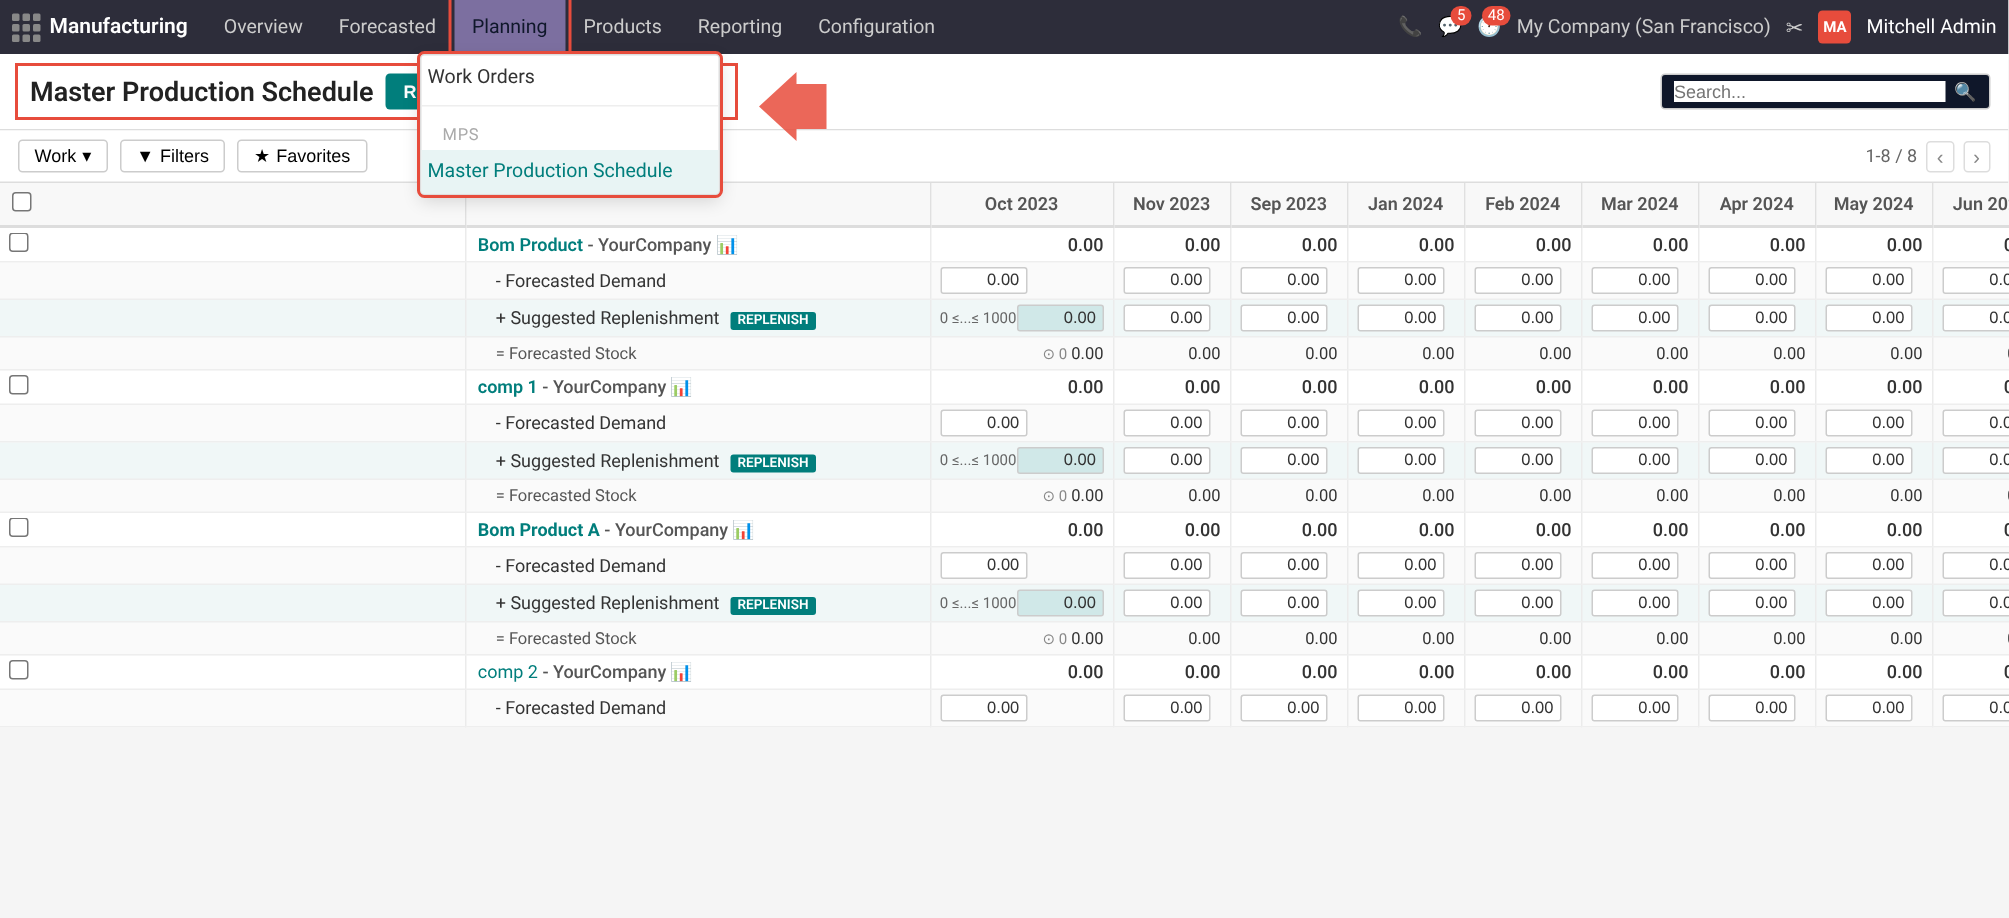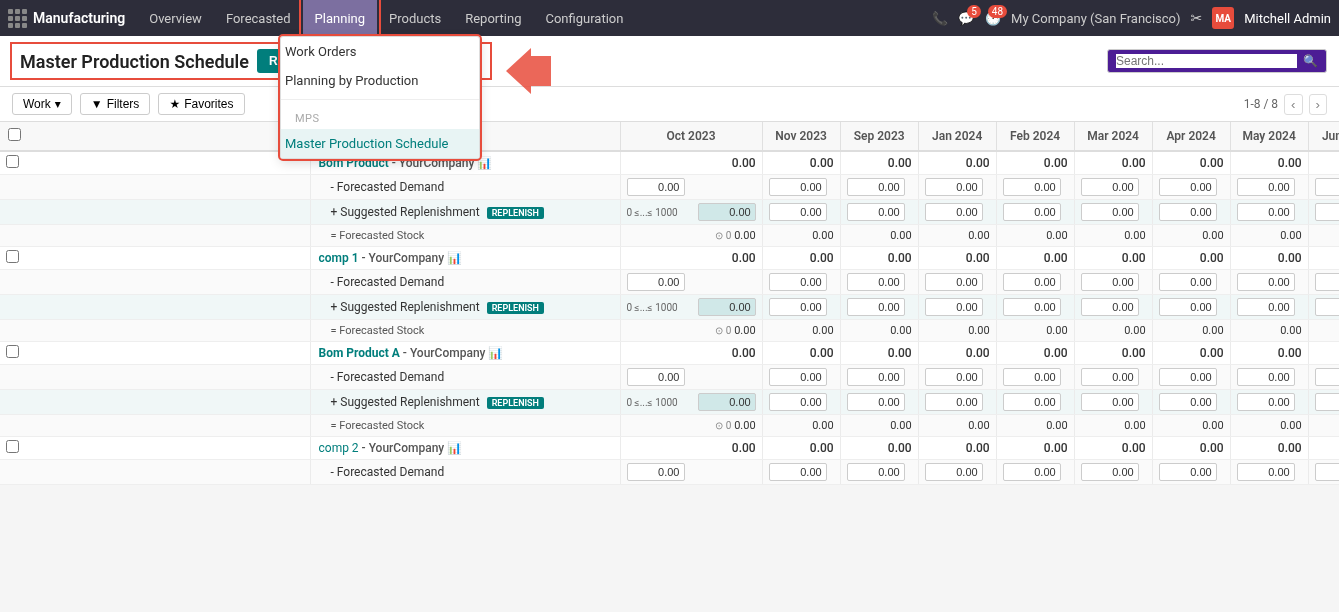--- a/index.html
+++ b/index.html
@@ -20,21 +20,21 @@
       display: flex; align-items: center; gap: 6px; margin-right: 8px;
     }
     .topbar-logo .grid-icon { display: grid; grid-template-columns: repeat(3,5px); gap: 2px; }
     .topbar-logo .grid-dot { width: 5px; height: 5px; background: #888; border-radius: 1px; }
     .topbar-logo .app-name { font-size: 14px; font-weight: 600; color: #fff; }
     .topbar-nav { display: flex; align-items: center; gap: 0; }
     .topbar-nav .nav-item {
       padding: 0 12px; height: 36px; display: flex; align-items: center;
       color: #ccc; cursor: pointer; font-size: 13px; border-radius: 0;
     }
-    .topbar-nav .nav-item.active { background: #7c6fa0; color: #ffffff; }
+    .topbar-nav .nav-item.active { background: #7c6fa0; color: #0f172a; }
     .topbar-right {
       margin-left: auto; display: flex; align-items: center; gap: 10px; color: #ccc; font-size: 13px;
     }
     .topbar-right .icon-btn { cursor: pointer; position: relative; }
     .badge {
       background: #e74c3c; color: #fff; border-radius: 8px; font-size: 10px;
       padding: 1px 4px; position: absolute; top: -6px; right: -6px;
     }
     .user-name { color: #fff; font-size: 13px; }
     .user-avatar { background: #e74c3c; color: #fff; width: 22px; height: 22px; border-radius: 3px; display: flex; align-items: center; justify-content: center; font-size: 10px; font-weight: bold; }
@@ -52,21 +52,21 @@
     .btn-replenish {
       background: #017e7c; color: #fff; border: none; padding: 5px 12px;
       border-radius: 3px; cursor: pointer; font-size: 12px; font-weight: 600;
     }
     .btn-add-product {
       background: #fff; color: #333; border: 1px solid #ccc; padding: 5px 12px;
       border-radius: 3px; cursor: pointer; font-size: 12px;
     }
     .search-bar {
       margin-left: auto; display: flex; align-items: center; gap: 6px;
-      border: 1px solid #ccc; border-radius: 3px; padding: 4px 8px; background: #4c1d95; width: 220px;
+      border: 1px solid #ccc; border-radius: 3px; padding: 4px 8px; background: #0f172a; width: 220px;
     }
     .search-bar input { border: none; outline: none; flex: 1; font-size: 12px; }
     .filter-row {
       display: flex; align-items: center; gap: 8px; padding: 6px 12px;
       background: #fff; border-bottom: 1px solid #ddd;
     }
     .filter-btn {
       background: #fff; border: 1px solid #ccc; padding: 3px 10px; border-radius: 3px;
       cursor: pointer; font-size: 12px; display: flex; align-items: center; gap: 4px;
     }
@@ -107,21 +107,21 @@
     .input-field {
       border: 1px solid #ccc; border-radius: 2px; padding: 2px 4px;
       width: 58px; text-align: right; font-size: 11px; color: #333;
     }
     .input-field.highlighted { background: #d0e8e8; }
 
     .replenish-badge {
       background: #017e7c; color: #fff; font-size: 9px; padding: 1px 5px;
       border-radius: 2px; cursor: pointer; margin-left: 4px; font-weight: 600;
     }
-    .range-text { font-size: 10px; color: #666; margin-right: 20px; }
+    .range-text { font-size: 10px; color: #666; margin-right: 0; }
 
     .checkbox-col { width: 28px; }
     input[type="checkbox"] { cursor: pointer; }
 
     
     .planning-outline {
       outline: 2px solid #e74c3c;
       outline-offset: 2px;
     }
     .col-num { min-width: 78px; text-align: center; }
@@ -167,21 +167,20 @@
     <span>My Company (San Francisco)</span>
     <span style="font-size:14px;">✂</span>
     <div class="user-avatar">MA</div>
     <span class="user-name">Mitchell Admin</span>
   </div>
 </div>
 
 <div style="position:relative; z-index:100;">
   <div style="position:absolute; left:280px; top:0; background:#fff; border:1px solid #ddd; border-radius:3px; box-shadow:0 4px 12px rgba(0,0,0,0.15); min-width:200px; z-index:200; outline: 2px solid #e74c3c;">
     <div class="dropdown-item">Work Orders</div>
-    <div class="dropdown-item">Planning by Production</div>
     <hr class="dropdown-divider">
     <div class="dropdown-section-label">MPS</div>
     <div class="dropdown-item active">Master Production Schedule</div>
   </div>
 </div>
 
 <div style="position:absolute; left:476px; top:46px; z-index:300; pointer-events:none;">
   <svg width="80" height="50">
     <defs>
       <marker id="ah" markerWidth="8" markerHeight="8" refX="0" refY="3" orient="auto">

